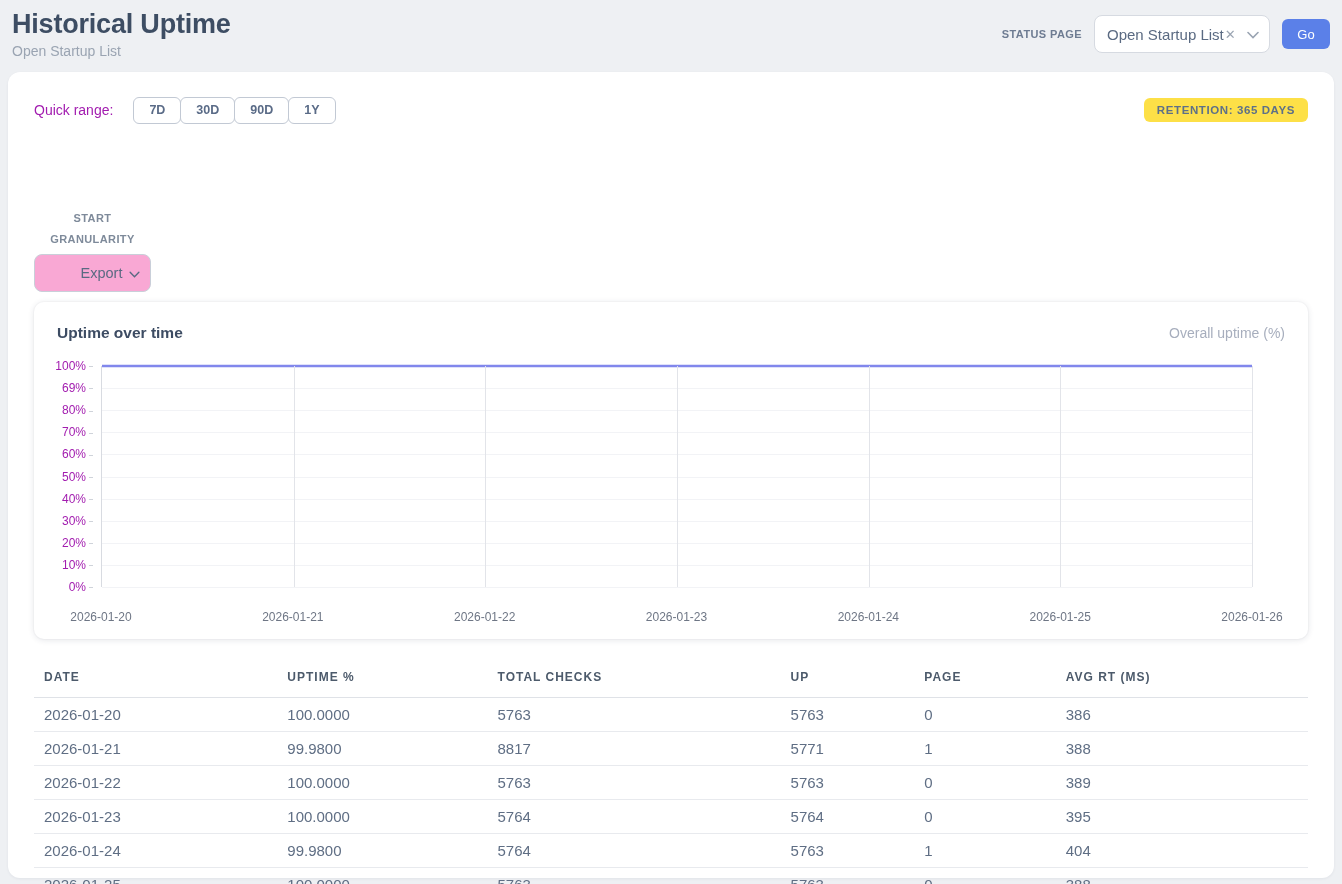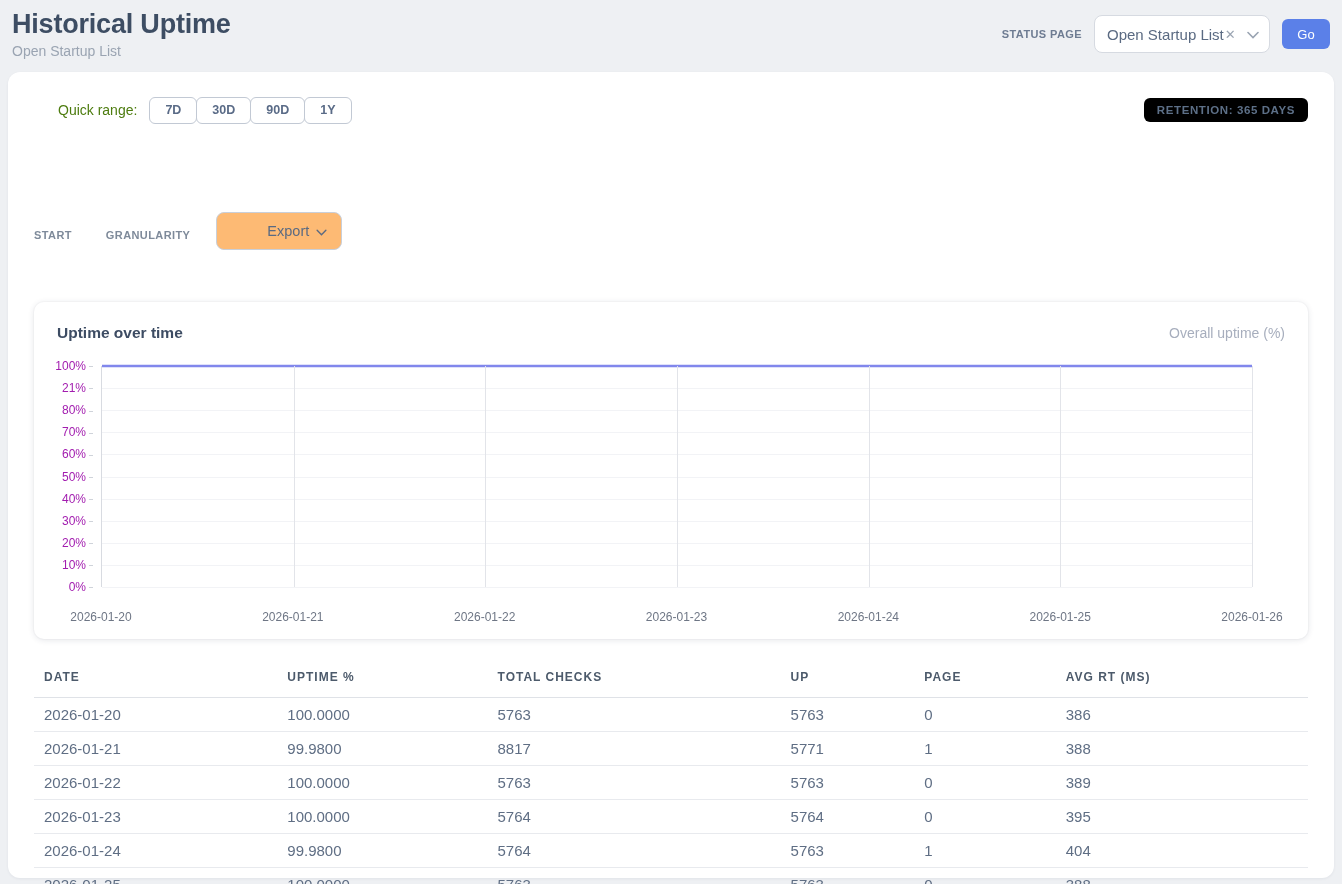--- a/index.html
+++ b/index.html
@@ -32,48 +32,48 @@
 
   
   .card {
     position:absolute; left:8px; right:8px; top:72px; bottom:6px;
     background:#fff; border-radius:12px;
     box-shadow:0 1px 3px rgba(25,35,60,.06);
   }
 
   
   .quick-row { position:absolute; left:26px; right:26px; top:24px; height:28px; display:flex; align-items:center; }
-  .qr-label { font-size:14px; color:#4d7c0f; margin-right:12px;margin-left:24px; }
+  .qr-label { font-size:14px; color:#a21caf; margin-right:12px; }
   .qr-group { display:flex; }
   .qr-btn {
     height:27px; padding:0 15px; background:#fff; border:1px solid #c2c9d4; border-radius:6px;
     font-size:12.5px; font-weight:600; color:#5a6b87; font-family:inherit; cursor:pointer; margin-left:-1px;
   }
-  .qr-btn:first-child { margin-left:0;text-align:center; }
+  .qr-btn:first-child { margin-left:8px;text-align:center; }
   .retention-badge {
-    margin-left:auto; background:#000000; color:#5d7088; font-size:11.5px; font-weight:700;
+    margin-left:auto; background:#fde047; color:#5d7088; font-size:11.5px; font-weight:700;
     letter-spacing:0.6px; padding:6px 13px; border-radius:6px;
   }
 
   
-  .filter-row { position:absolute; left:26px; top:140px; display:flex; align-items:flex-end; }
+  .filter-row { position:absolute; left:26px; top:140px; display:flex; align-items:center;flex-direction:column; }
   .field { display:flex; flex-direction:column; }
   .field-label { font-size:11px; font-weight:700; color:#7e8a9a; letter-spacing:0.4px; margin-bottom:9px; }
   .input {
     width:306px; height:38px; border:1px solid #d6dae1; border-radius:8px; background:#fff;
     display:flex; align-items:center; padding:0 12px; font-size:15px; color:#5a6a82; cursor:pointer;
   }
   .input .spacer { flex:1; }
   .gap17 { width:17px; } .gap16 { width:16px; } .gap10 { width:10px; }
   .refresh-btn {
     width:190px; height:38px; background:#5b80e8; border:none; border-radius:8px;
     color:#fff; font-size:15px; font-family:inherit; cursor:pointer;
   }
   .export-btn {
-    width:126px; height:38px; background:#fdba74; border:1px solid #c9cfd9; border-radius:8px;
+    width:117px; height:38px; background:#f9a8d4; border:1px solid #c9cfd9; border-radius:8px;
     color:#5a6a82; font-size:14.5px; font-family:inherit; cursor:pointer;
     display:flex; align-items:center; justify-content:center; gap:7px;padding-left:36px;
   }
 
   
   .chart-card {
     position:absolute; left:26px; right:26px; top:230px; height:337px;
     background:#fff; border-radius:10px;
     box-shadow:0 1px 6px rgba(30,40,70,.12), 0 0 0 1px rgba(30,40,70,.02);
   }
@@ -170,21 +170,21 @@
     </button>
   </div>
 
   <section class="chart-card">
     <div class="chart-head">
       <h2 class="chart-title">Uptime over time</h2>
       <span class="chart-legend">Overall uptime (%)</span>
     </div>
     <div class="y-axis" id="y-axis">
         <span class="ylabel" style="top: 0%;">100%</span>
-        <span class="ylabel" style="top: 10%;">21%</span>
+        <span class="ylabel" style="top: 10%;">69%</span>
         <span class="ylabel" style="top: 20%;">80%</span>
         <span class="ylabel" style="top: 30%;">70%</span>
         <span class="ylabel" style="top: 40%;">60%</span>
         <span class="ylabel" style="top: 50%;">50%</span>
         <span class="ylabel" style="top: 60%;">40%</span>
         <span class="ylabel" style="top: 70%;">30%</span>
         <span class="ylabel" style="top: 80%;">20%</span>
         <span class="ylabel" style="top: 90%;">10%</span>
         <span class="ylabel" style="top: 100%;">0%</span>
       </div>

